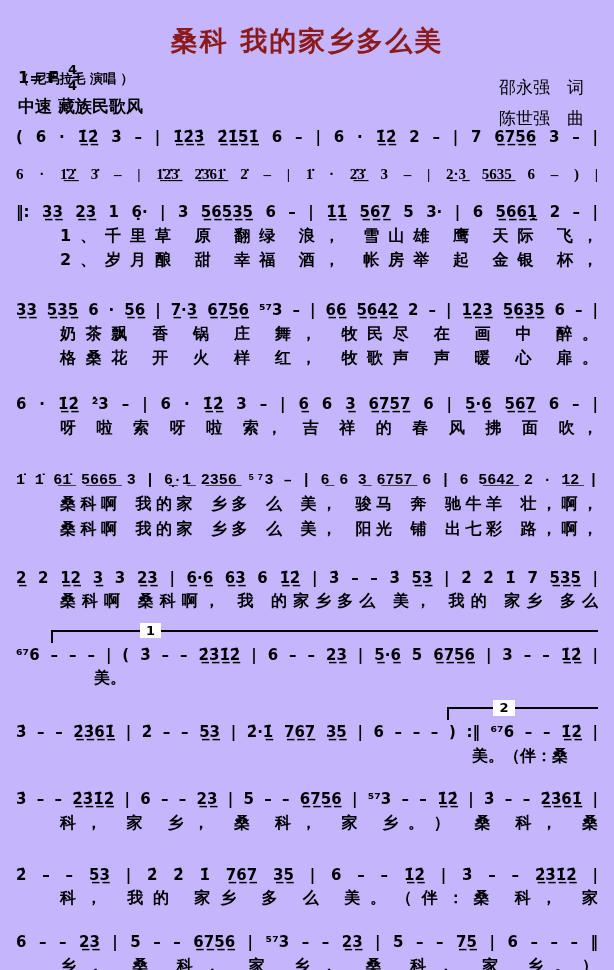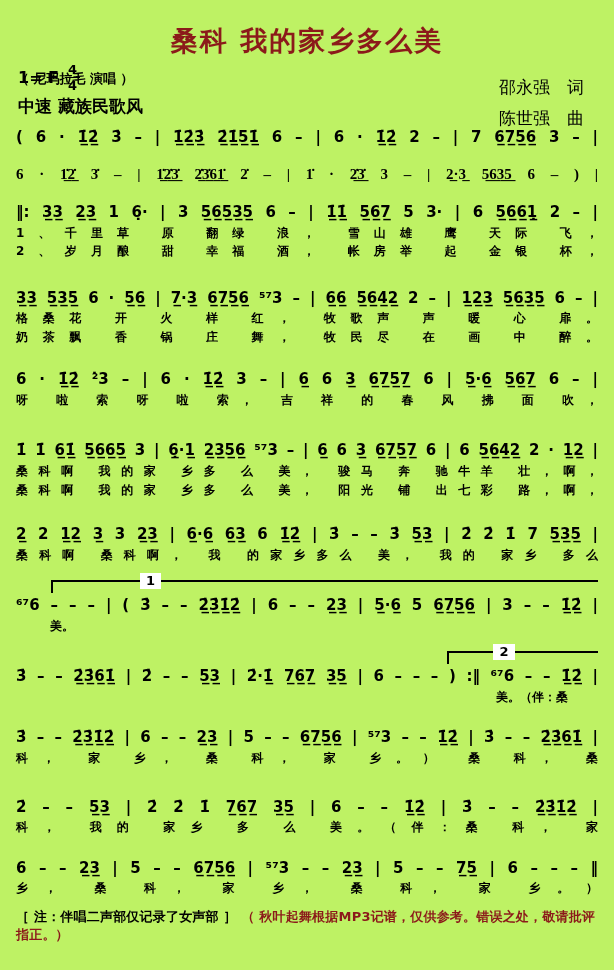--- a/index.html
+++ b/index.html
@@ -1,19 +1,19 @@
 <!DOCTYPE html>
 <html><head>
 <meta charset="utf-8">
 <style>
   html,body{margin:0;padding:0;background:#fff;}
   .page{
     position:relative;
     width:614px;height:970px;
-    background:#bef264;
+    background:#c4b5fd;
     overflow:hidden;
     font-family:"DejaVu Sans", sans-serif;
     color:#000;
     box-sizing:border-box;
     padding:0 16px;
   }
   
   .header{position:relative;height:118px;}
   .title{
     margin:0;padding-top:26px;
@@ -46,29 +46,29 @@
   }
   
   .system{position:relative;}
   .notes{
     font-size:15px;font-weight:bold;
     line-height:1.5;
     text-align:justify;text-align-last:justify;
     white-space:normal;
   }
   .lyrics{
-    font-size:12px;font-weight:bold;
+    font-size:16px;font-weight:bold;
     line-height:1.55;
-    text-align:justify;text-align-last:justify;
+    text-align:justify;text-align-last:justify;margin-left:44px;
   }
   .lyr-left{text-align:left;text-align-last:left;padding-left:34px;}
   .lyr-right{text-align:center;text-align-last:right;padding-right:30px;}
   .mt8{margin-top:8px;}   .mt14{margin-top:14px;font-family:Liberation Serif, serif;}  .mt16{margin-top:16px;}
   .mt20{margin-top:20px;} .mt22{margin-top:22px;}  .mt24{margin-top:24px;}
-  .mt26{margin-top:26px;} .mt28{margin-top:28px;}  .mt30{margin-top:30px;}
+  .mt26{margin-top:26px;} .mt28{margin-top:28px;}  .mt30{margin-top:30px;font-family:Liberation Mono, monospace;}
   .has-volta{padding-top:14px;}
   .volta{
     position:absolute;top:0;height:11px;
     border-top:2px solid #000;border-left:2px solid #000;
   }
   .volta-1{left:6%;right:0;}
   .volta-2{left:74%;right:0;}
   .volta .num{
     position:absolute;top:-9px;
     background:#fff;padding:0 6px;
@@ -115,22 +115,22 @@
   </div>
 
   <div class="system mt16">
     <div class="notes">‖: 3̲3̲ 2̲3̲ 1 6̣· | 3 5̲6̲5̲3̲5̲ 6 – | 1̲̇1̲̇ 5̲6̲7̲ 5 3· | 6 5̲6̲6̲1̣̲ 2 – |</div>
     <div class="lyrics">1、千里草 原 翻绿 浪， 雪山雄 鹰 天际 飞，</div>
     <div class="lyrics">2、岁月酿 甜 幸福 酒， 帐房举 起 金银 杯，</div>
   </div>
 
   <div class="system mt26">
     <div class="notes">3̲3̲ 5̲3̲5̲ 6 · 5̲6̲ | 7̲·3̲ 6̲7̲5̲6̲ ⁵⁷3 – | 6̲6̲ 5̲6̲4̲2̲ 2 – | 1̲2̲3̲ 5̲6̲3̲5̲ 6 – |</div>
+    <div class="lyrics">奶茶飘 香 锅 庄 舞， 牧民尽 在 画 中 醉。</div>
     <div class="lyrics">格桑花 开 火 样 红， 牧歌声 声 暖 心 扉。</div>
-    <div class="lyrics">奶茶飘 香 锅 庄 舞， 牧民尽 在 画 中 醉。</div>
   </div>
 
   <div class="system mt22">
     <div class="notes">6 · 1̲̇2̲̇ ²̇3 – | 6 · 1̲̇2̲̇ 3 – | 6̲ 6 3̲ 6̲7̲5̲7̲ 6 | 5̲·6̲ 5̲6̲7̲ 6 – |</div>
     <div class="lyrics">呀 啦 索 呀 啦 索， 吉 祥 的 春 风 拂 面 吹，</div>
   </div>
 
   <div class="system mt30">
     <div class="notes">1̇ 1̇ 6̲1̲̇ 5̲6̲6̲5̲ 3 | 6̣̲·1̲ 2̲3̲5̲6̲ ⁵⁷3 – | 6̲ 6 3̲ 6̲7̲5̲7̲ 6 | 6 5̲6̲4̲2̲ 2 · 1̲2̲ |</div>
     <div class="lyrics">桑科啊 我的家 乡多 么 美， 骏马 奔 驰牛羊 壮，啊，</div>

